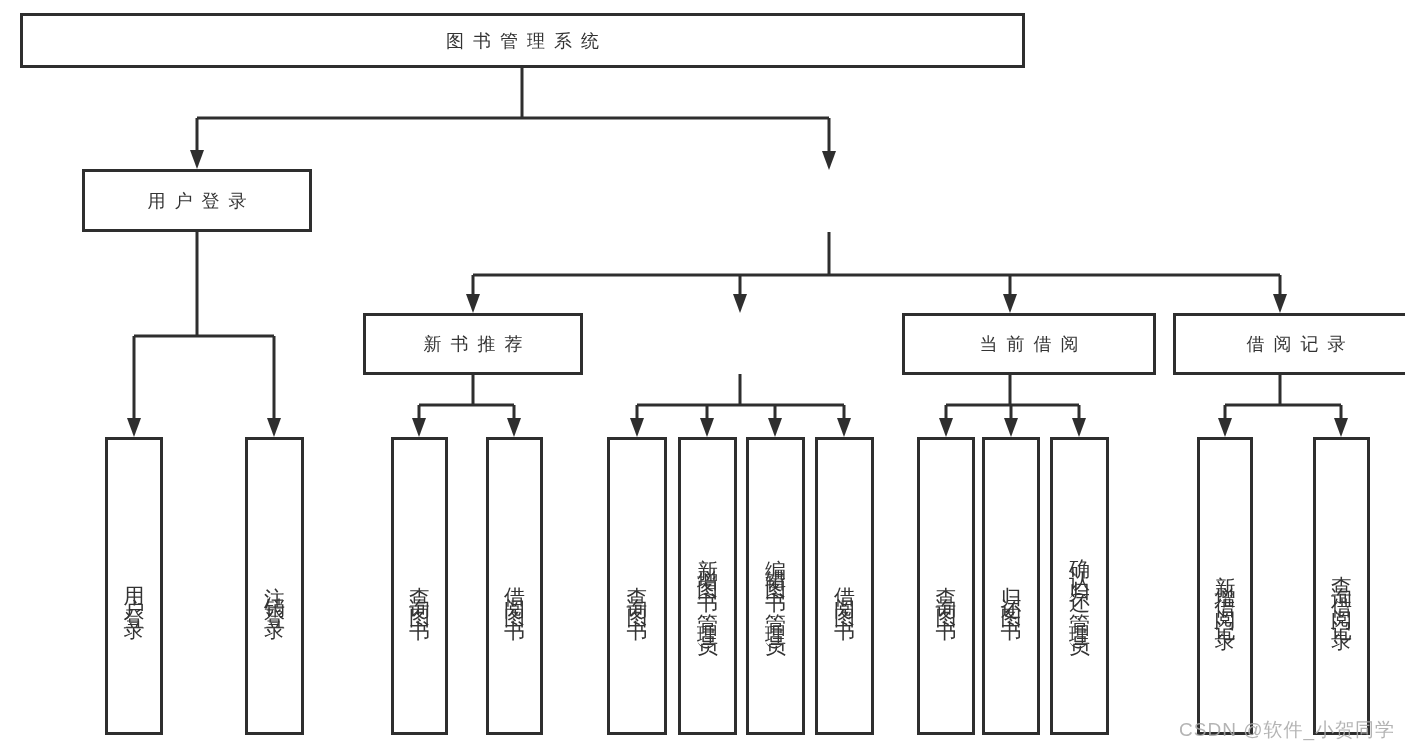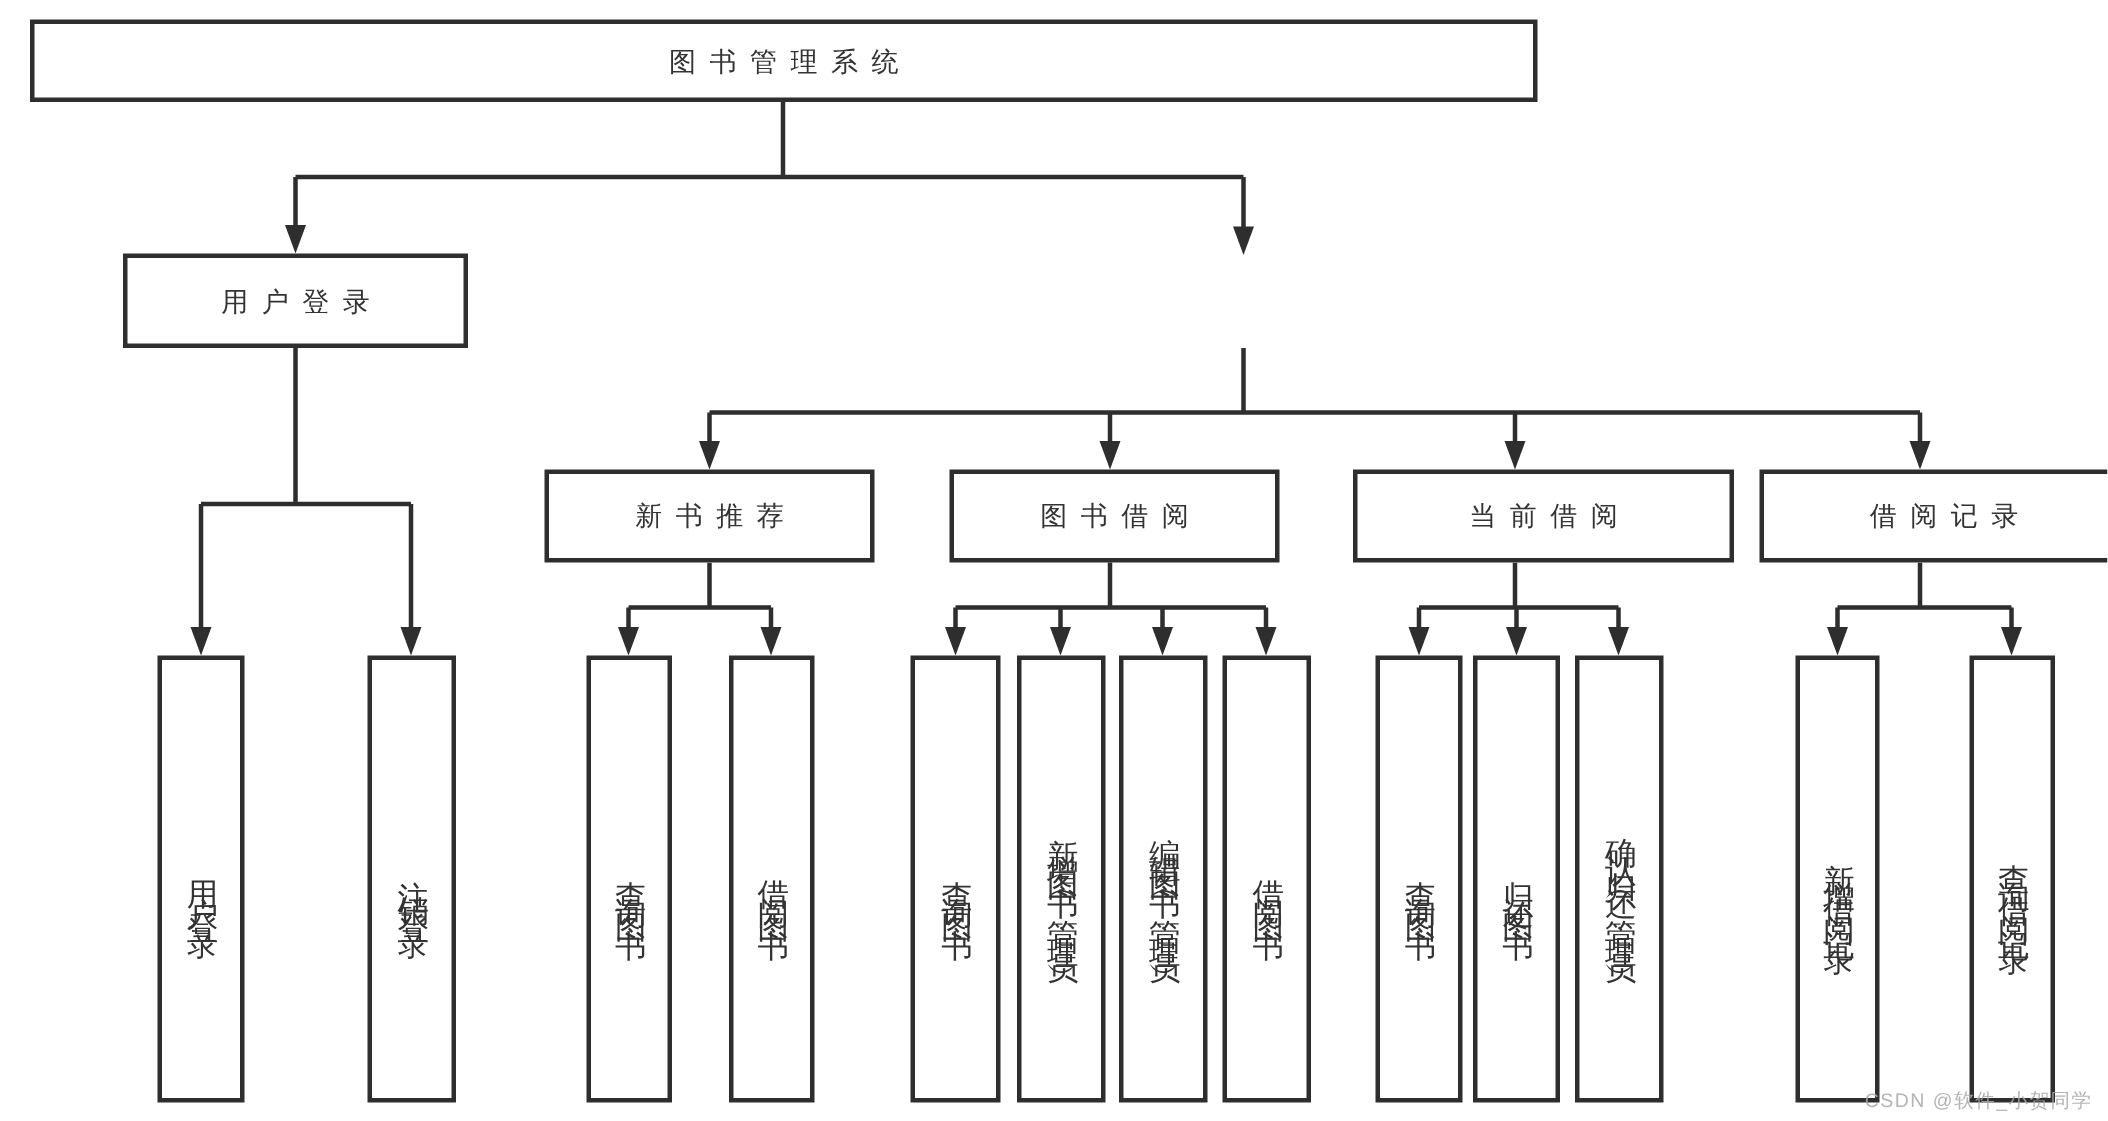--- a/index.html
+++ b/index.html
@@ -34,21 +34,21 @@
     font-size:21px;
     letter-spacing:11px;
     padding-top:11px;
     white-space:nowrap;
   }
   .watermark{
     position:absolute;
     right:10px;
     bottom:4px;
     z-index:5;
-    font-size:13px;
+    font-size:19px;
     letter-spacing:1px;
     color:#aaaaaa;
     opacity:0.88;
     white-space:nowrap;
   }
 </style>
 </head>
 <body>
 
 <div class="canvas">
@@ -93,23 +93,20 @@
     <span>图书管理系统</span>
   </div>
 
   <div class="box h" style="left:82px;top:169px;width:230px;height:63px">
     <span>用户登录</span>
   </div>
 
   <div class="box h" style="left:363px;top:313px;width:220px;height:62px">
     <span>新书推荐</span>
   </div>
-  <div class="box h" style="left:633px;top:313px;width:220px;height:62px">
-    <span>图书借阅</span>
-  </div>
   <div class="box h" style="left:902px;top:313px;width:254px;height:62px">
     <span>当前借阅</span>
   </div>
   <div class="box h" style="left:1173px;top:313px;width:246px;height:62px">
     <span>借阅记录</span>
   </div>
 
   <div class="box v" style="left:105px;top:437px;width:58px;height:298px">
     <span>用户登录</span>
   </div>

